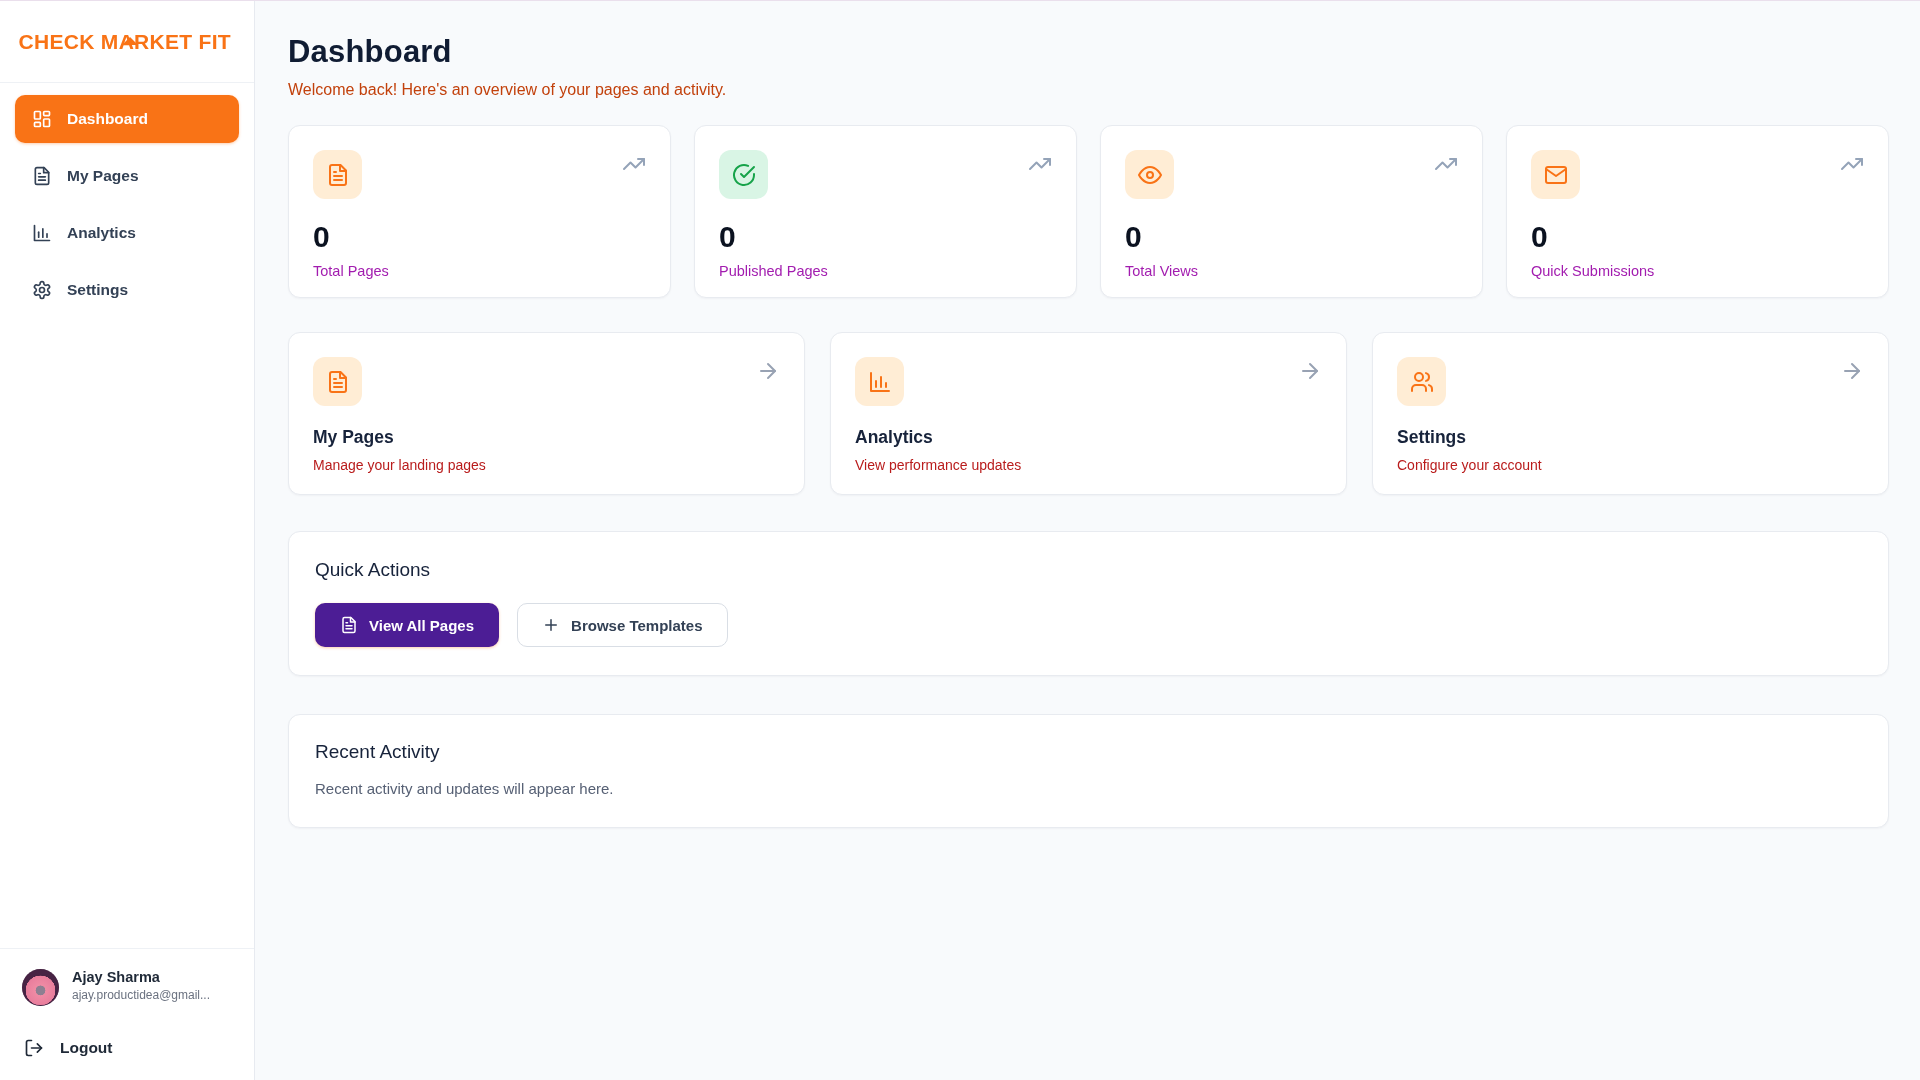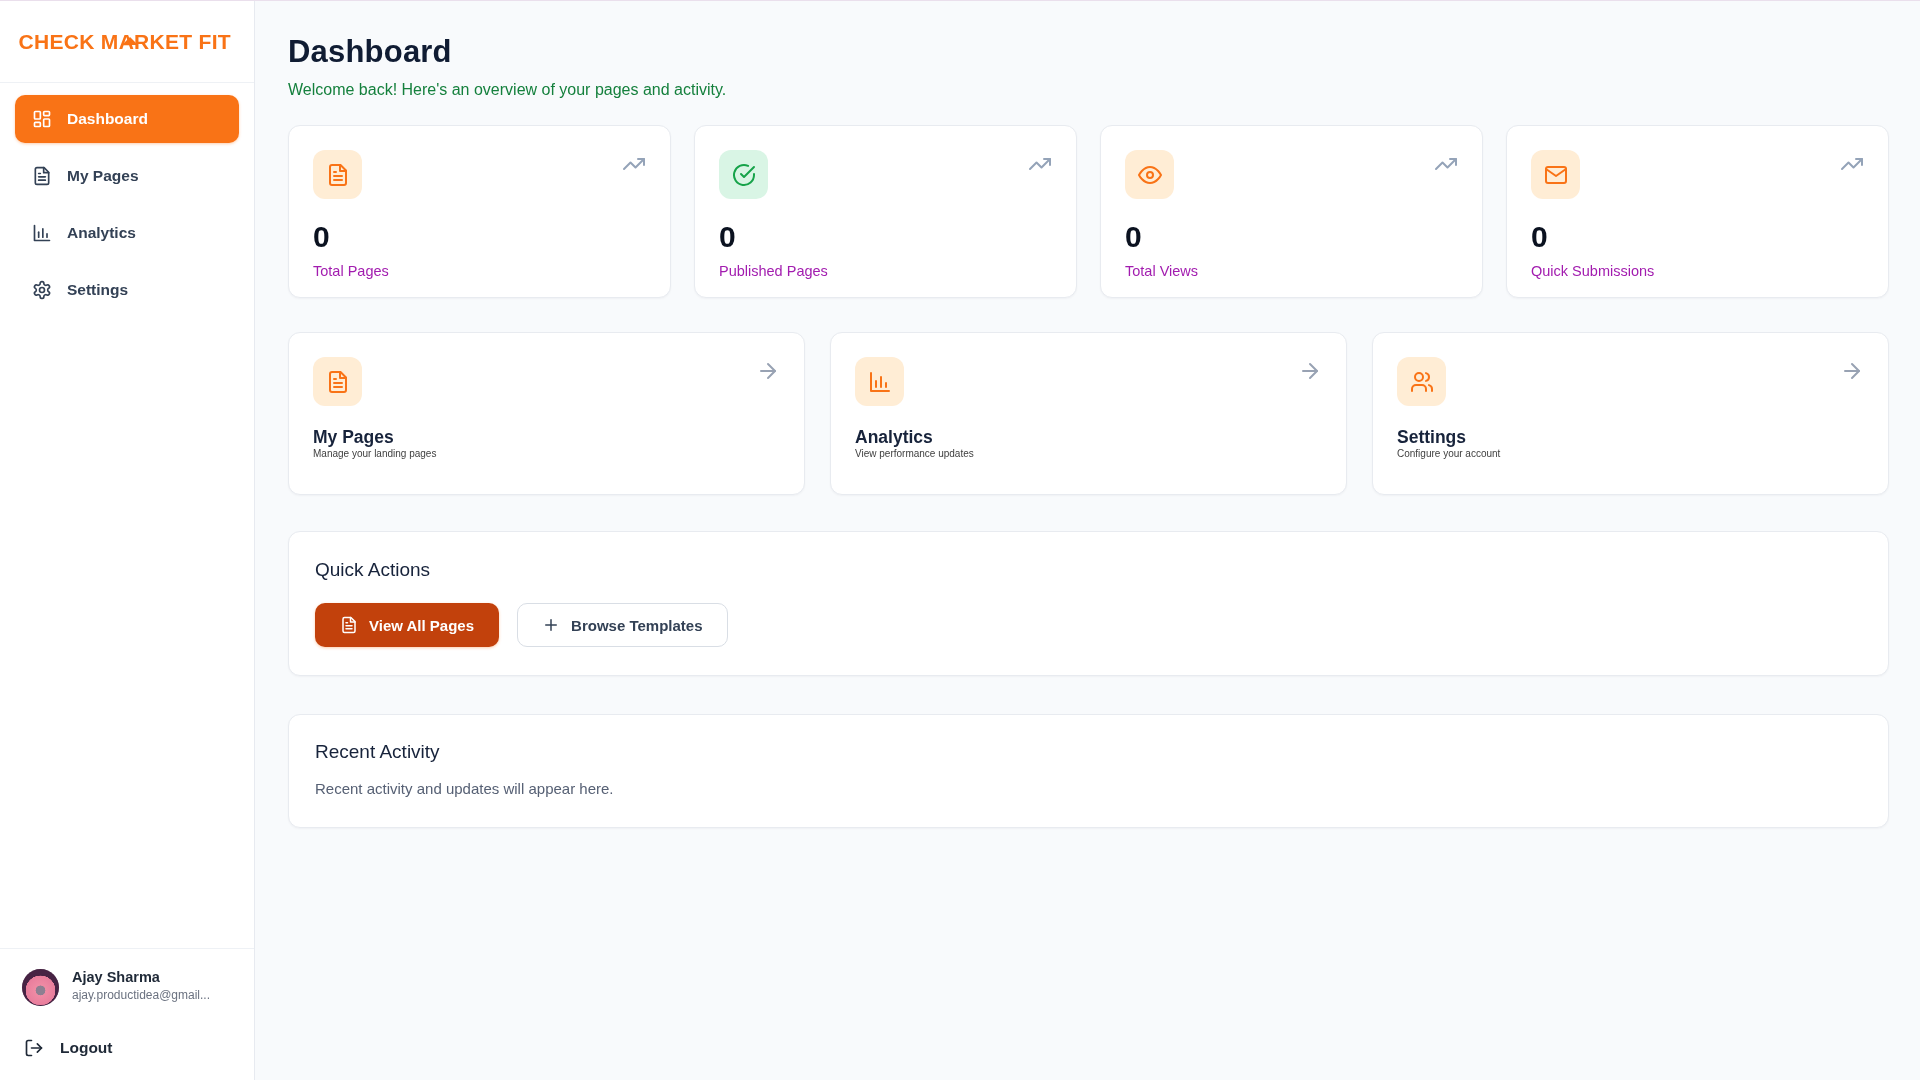--- a/index.html
+++ b/index.html
@@ -60,21 +60,21 @@
     display: flex; align-items: center; gap: 16px;
     margin-top: 26px; padding: 6px 8px;
     font-size: 15.5px; font-weight: 600; color: #1f2937;
     cursor: pointer;
   }
   .logout svg { width: 20px; height: 20px; }
 
   
   .main { flex: 1; padding: 34px 31px 0 33px; overflow: hidden; }
   .page-title { font-size: 31px; font-weight: 800; color: #101c33; letter-spacing: 0.2px; }
-  .page-subtitle { margin-top: 11px; font-size: 16px; color: #15803d; }
+  .page-subtitle { margin-top: 11px; font-size: 16px; color: #c2410c; }
 
   .card {
     background: #ffffff;
     border: 1px solid #e8ebf0;
     border-radius: 12px;
     box-shadow: 0 1px 2px rgba(16,24,40,.04);
   }
 
   .stats-grid { display: grid; grid-template-columns: repeat(4, 1fr); gap: 23px; margin-top: 26px; }
   .stat-card { height: 173px; padding: 24px; position: relative; }
@@ -88,33 +88,33 @@
   .trend { position: absolute; top: 26px; right: 24px; color: #94a3b8; }
   .trend svg { width: 24px; height: 24px; }
   .stat-value { font-size: 30px; font-weight: 800; color: #0b1220; margin-top: 21px; }
   .stat-label { font-size: 14.5px; color: #a21caf; margin-top: 9px; }
 
   .navcards-grid { display: grid; grid-template-columns: repeat(3, 1fr); gap: 25px; margin-top: 34px; }
   .nav-card { height: 163px; padding: 24px; position: relative; cursor: pointer; }
   .nav-card .arrow { position: absolute; top: 26px; right: 24px; color: #98a2b3; }
   .nav-card .arrow svg { width: 24px; height: 24px; }
   .nav-card-title { font-size: 17.5px; font-weight: 700; color: #17233b; margin-top: 21px; }
-  .nav-card-sub { font-size: 10px; color: #404040; }
+  .nav-card-sub { font-size: 14px; color: #b91c1c; margin-top: 9px; }
 
   .section-card { margin-top: 36px; padding: 27px 26px 28px; }
   .section-title { font-size: 19px; font-weight: 400; color: #17233b; }
   .qa-buttons { display: flex; gap: 18px; margin-top: 22px; }
   .btn {
     display: inline-flex; align-items: center; justify-content: center; gap: 11px;
     height: 44px; padding: 0 24px; border-radius: 10px;
     font-family: inherit; font-size: 15px; font-weight: 600;
     cursor: pointer; border: 1px solid transparent;
   }
   .btn svg { width: 18px; height: 18px; }
-  .btn-primary { background: #c2410c; color: #ffffff; box-shadow: 0 1px 3px rgba(249,115,22,.35); padding-left: 24px; }
+  .btn-primary { background: #4c1d95; color: #ffffff; box-shadow: 0 1px 3px rgba(249,115,22,.35); padding-left: 24px; }
   .btn-secondary { background: #ffffff; color: #334155; border-color: #d9dee5; }
 
   .recent-card { margin-top: 38px; padding: 26px 26px 30px; }
   .recent-empty { margin-top: 17px; font-size: 15px; color: #566074; }
 </style>
 </head>
 <body>
 
 <div class="top-hairline"></div>
 

